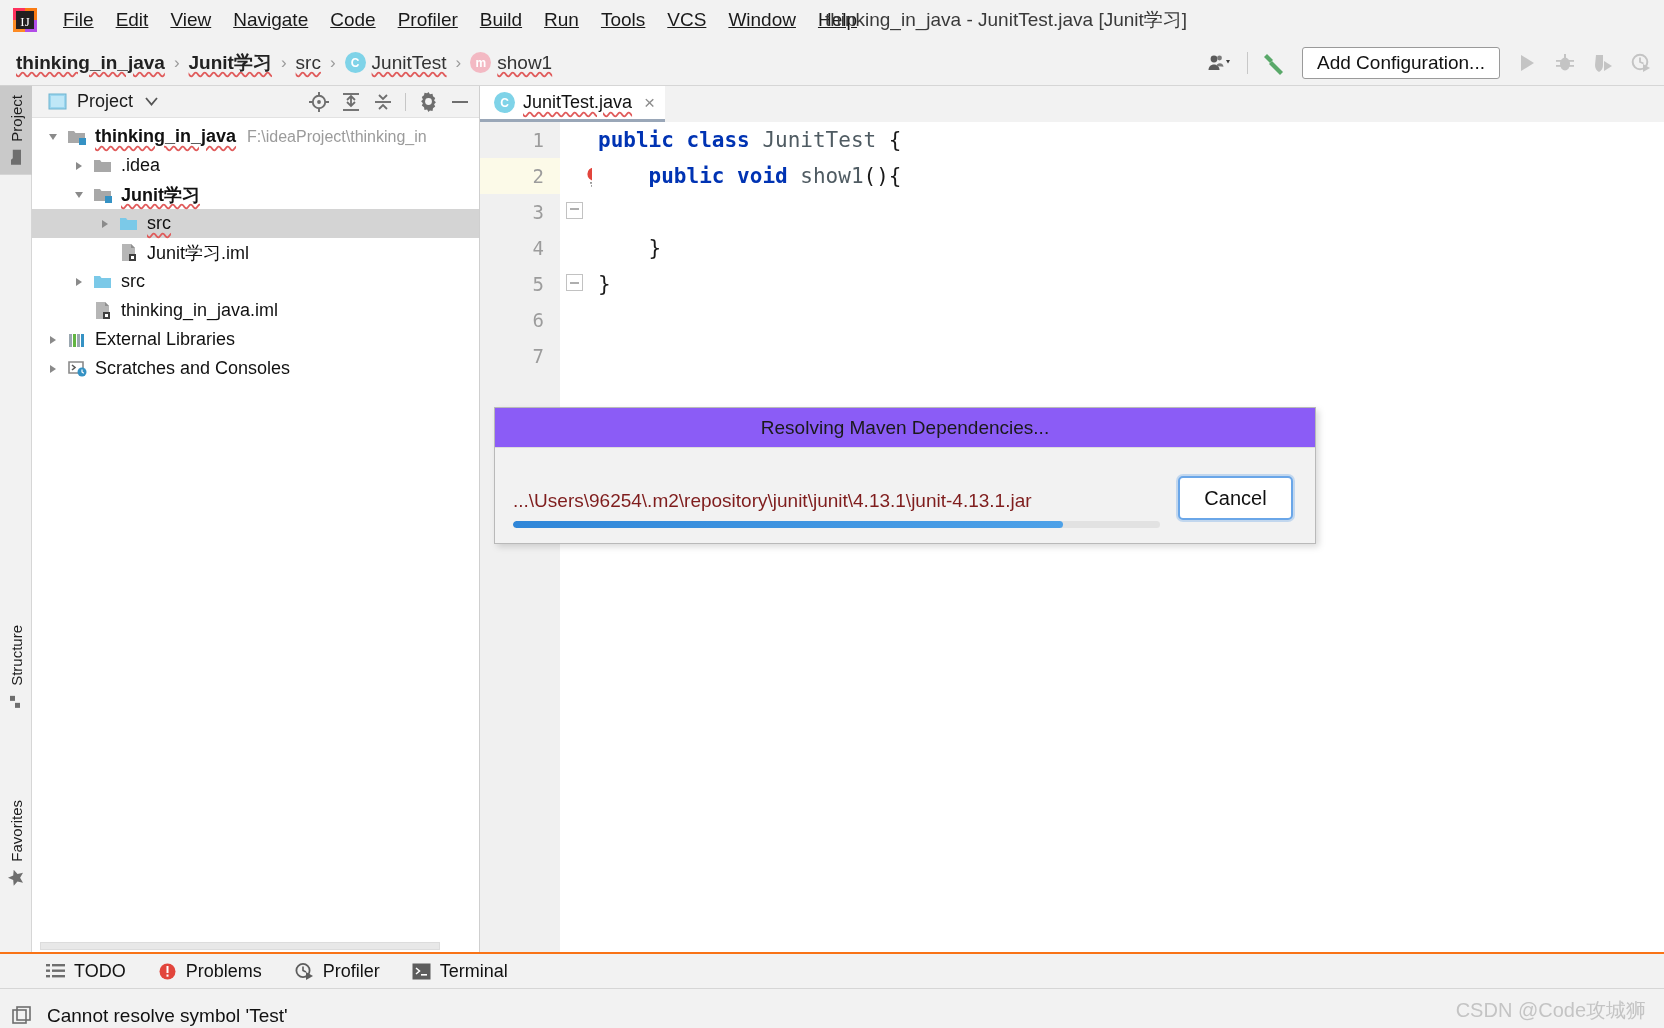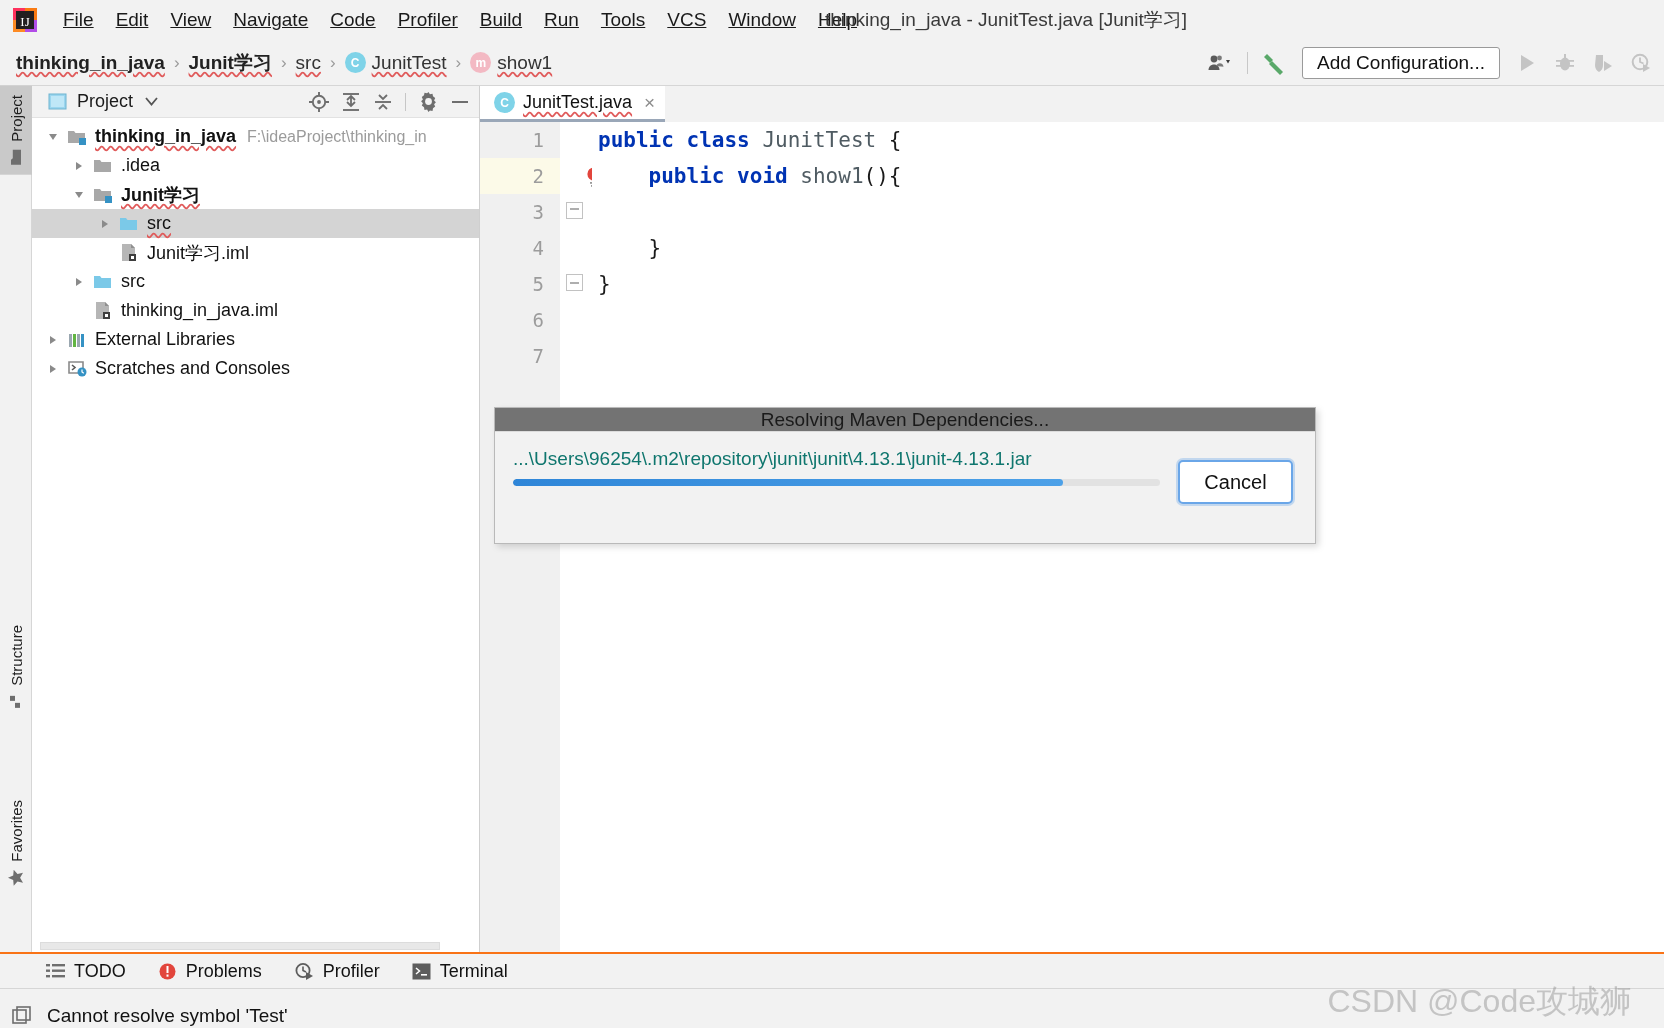--- a/index.html
+++ b/index.html
@@ -161,28 +161,28 @@
   .dlg-shadow {
     position: absolute; left: 497px; top: 410px; width: 822px; height: 137px;
     background: rgba(0,0,0,0.14); filter: blur(3px); border-radius: 2px;
   }
   .dialog {
     position: absolute; left: 494px; top: 407px; width: 822px; height: 137px;
     background: #f2f2f2; border: 1px solid #b9b9b9;
     display: flex; flex-direction: column; z-index: 40;
   }
   .dlg-title {
-    height: 24px; background: #737373; border-bottom: 1px solid #dcdcdc;
+    height: 40px; background: #8b5cf6; border-bottom: 1px solid #dcdcdc;
     display: flex; align-items: center; justify-content: center;
     font-size: 19px; color: #1a1a1a; flex: none;
   }
   .dlg-body { flex: 1; display: flex; align-items: flex-start; padding: 16px 22px 0 18px; }
   .dlg-left { flex: 1; min-width: 0; }
-  .dlg-msg { font-size: 19px; color: #0f766e; white-space: nowrap; overflow: hidden;
-             text-overflow: ellipsis; margin-bottom: 9px; }
+  .dlg-msg { font-size: 19px; color: #7f1d1d; white-space: nowrap; overflow: hidden;
+             text-overflow: ellipsis; margin-bottom: 9px; margin-top: 26px; }
   .pbar { height: 7px; width: 100%; background: #e2e2e2; border-radius: 4px; overflow: hidden; }
   .pbar i { display: block; height: 100%; background: linear-gradient(90deg,#2f86d8,#4da1e8); border-radius: 4px; }
   .dlg-cancel {
     width: 115px; height: 44px; margin-left: 18px; margin-top: 12px;
     background: #fff; border: 2px solid #6aa6e8; border-radius: 5px;
     font-size: 20px; color: #111; display: flex; align-items: center;
     justify-content: center; flex: none;
     box-shadow: 0 0 0 2px rgba(106,166,232,0.35);
   }
 
@@ -198,22 +198,22 @@
     display: flex; align-items: center; flex: none; padding: 15px 10px 0 12px;
     position: relative;
   }
   .sb-msg { font-size: 19px; color: #111; margin-left: 14px; }
   .sb-right { margin-left: auto; display: flex; align-items: center; gap: 14px; }
   .sb-maven { font-size: 19px; color: #111; }
   .sb-prog { width: 230px; height: 7px; background: #e4e4e4; border-radius: 4px; overflow: hidden; }
   .sb-prog i { display: block; height: 100%; background: linear-gradient(90deg,#2f86d8,#bfdcf5); }
   .sb-txt { font-size: 19px; color: #111; }
   .watermark {
-    position: absolute; right: 32px; bottom: 4px;
-    font-size: 32px; color: rgba(140,140,140,0.45);
+    position: absolute; right: 18px; bottom: 4px;
+    font-size: 20px; color: rgba(140,140,140,0.45);
     pointer-events: none; white-space: nowrap; z-index: 5;
   }
   svg { display: block; }
 </style>
 </head>
 <body>
 
 <div class="app">
 
   <div class="menubar">

